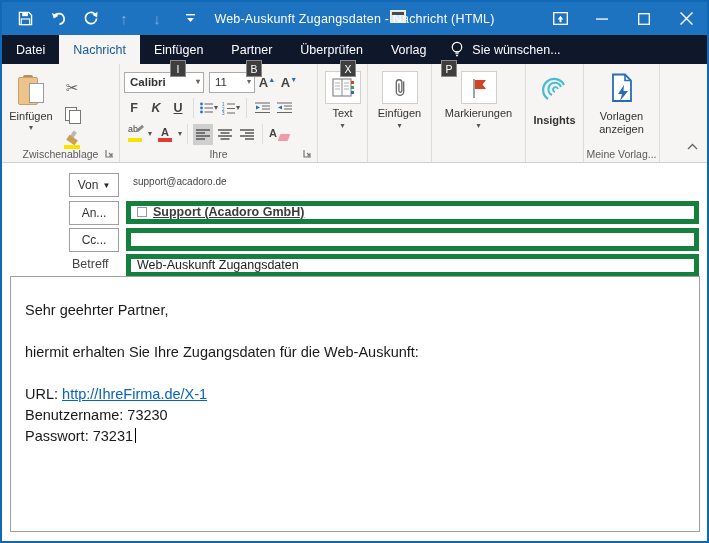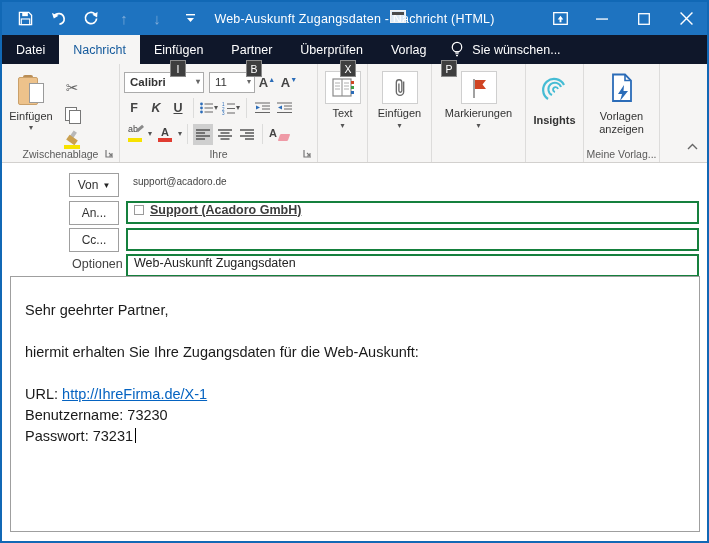--- a/index.html
+++ b/index.html
@@ -142,21 +142,21 @@
   .send-label{ font-size:12.5px; color:#333;}
 
   .fieldbtn{
     position:absolute; left:67px; width:50px; height:24px;
     border:1px solid #9f9f9f; background:#fff; font-size:12px; color:#333;
     display:flex; align-items:center; justify-content:center; gap:4px;
   }
   .fieldbtn .dcaret{ font-size:8px; color:#222;}
   .fieldbox{
     position:absolute; left:124px; right:8px; height:23px;
-    border:2px solid #15803d; background:#fff; display:flex; align-items:flex-start;
+    border:5px solid #15803d; background:#fff; display:flex; align-items:flex-end;
     padding:0 6px; font-size:12.5px; color:#222;
   }
   .fromval{ position:absolute; left:131px; top:13px; font-size:10px; color:#444;}
   .betreff-label{ position:absolute; left:70px; top:94px; font-size:12.5px; color:#444;}
   .chip{ display:flex; align-items:center; gap:6px;}
   .chip-box{ width:10px; height:10px; border:1px solid #9a9a9a; background:#fff;}
   .chip-name{ font-weight:bold; color:#3d3d3d; text-decoration:underline; font-size:12.5px;}
 
   
   .mailbody{
@@ -495,21 +495,21 @@
       </span>
     </div>
 
     <span class="fieldbtn" style="top:65px">
       <span>Cc...</span>
     </span>
     <div class="fieldbox" style="top:65px">
       <span></span>
     </div>
 
-    <span class="betreff-label">Optionen</span>
+    <span class="betreff-label">Betreff</span>
     <div class="fieldbox" style="top:91px">
       <span>Web-Auskunft Zugangsdaten</span>
     </div>
   </div>
 
   <div class="mailbody">
     <p>Sehr geehrter Partner,</p>
     <p>hiermit erhalten Sie Ihre Zugangsdaten für die Web-Auskunft:</p>
     <p class="tight"><span>URL: </span><a class="bodylink" href="#">http://IhreFirma.de/X-1</a></p>
     <p class="tight">Benutzername: 73230</p>

